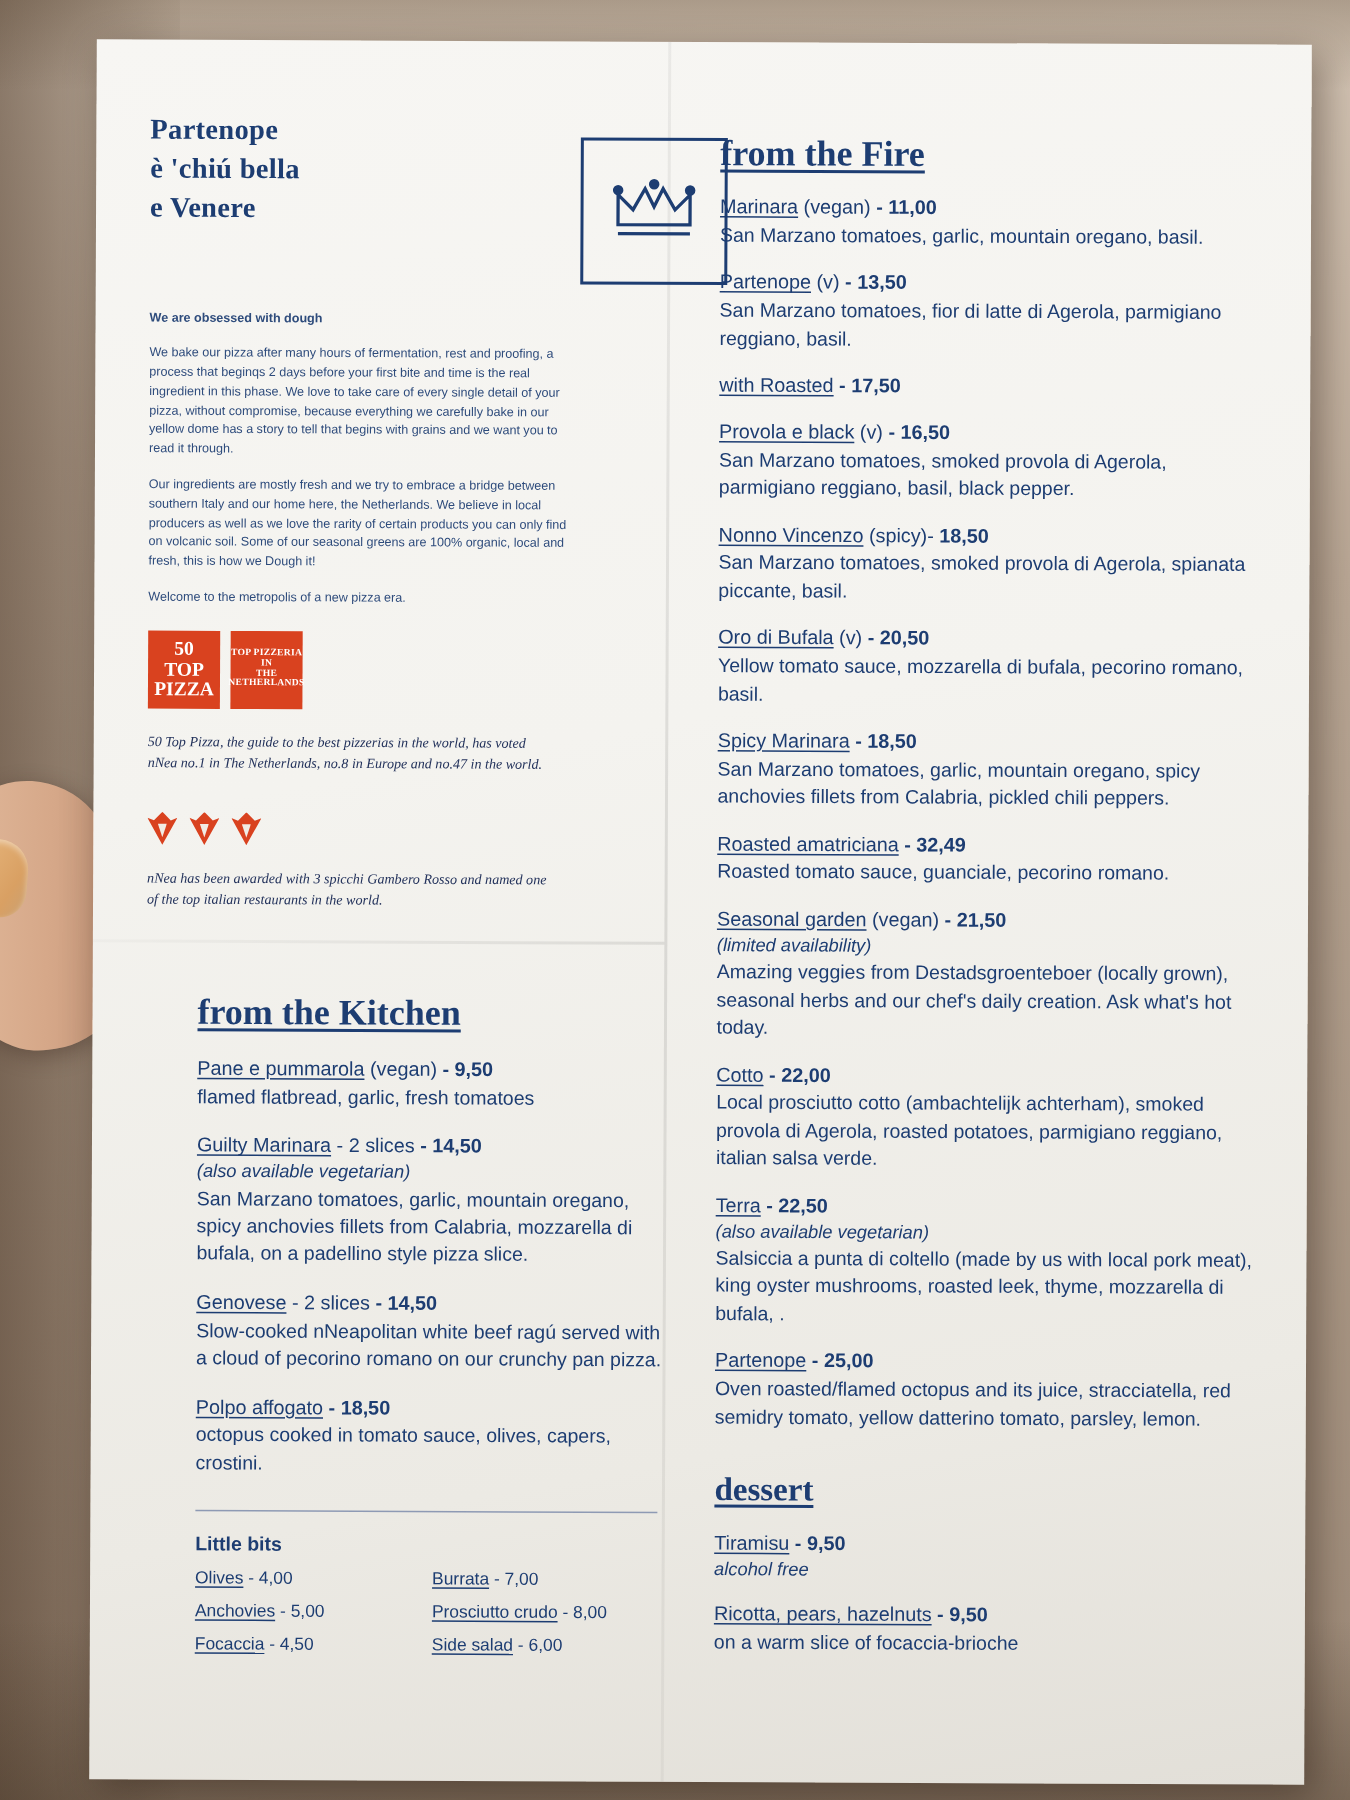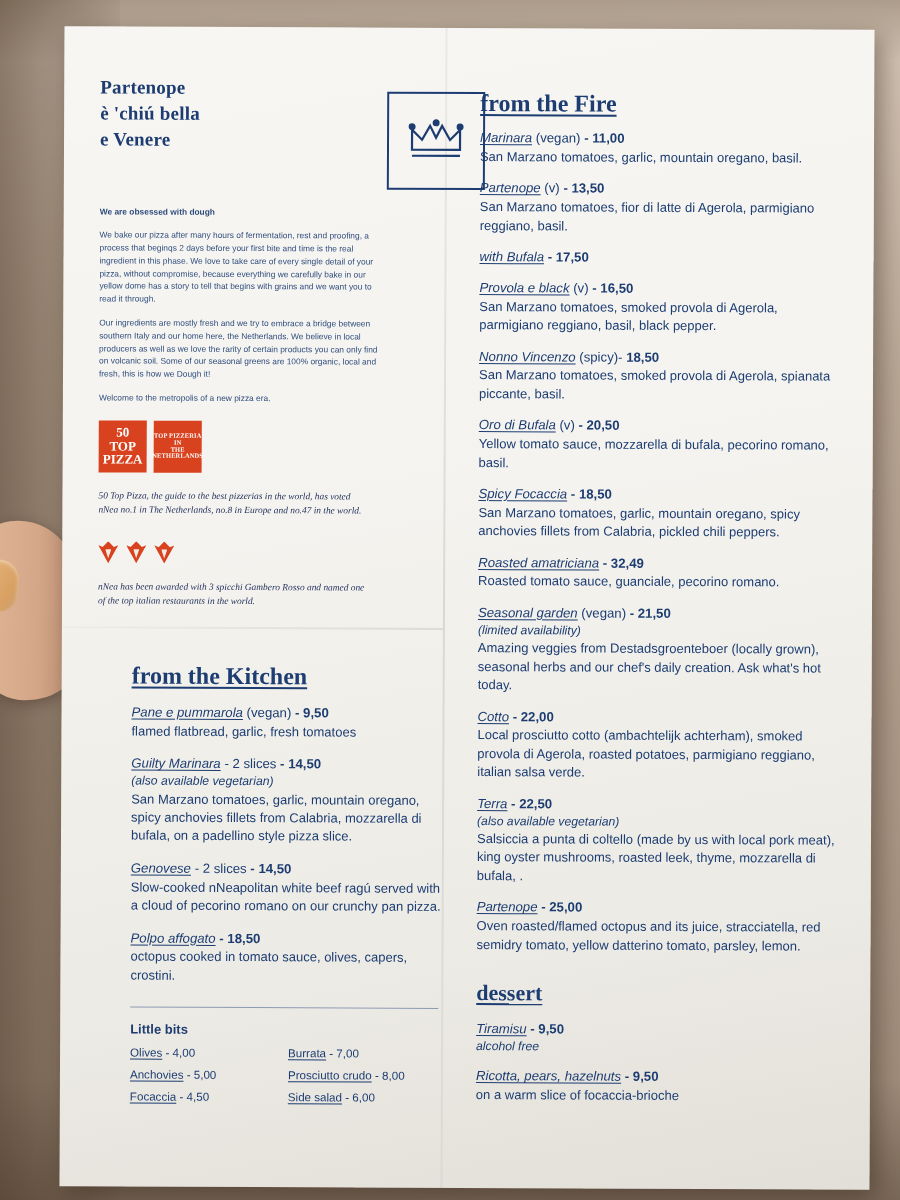--- a/index.html
+++ b/index.html
@@ -181,21 +181,21 @@
     margin: 0 0 14px 0;
   }
   .section-title.dessert { font-size: 22px; margin-top: 26px; }
 
   .item { margin-bottom: 13px; }
   .item-head {
     color: #1d3d72;
     font-size: 13.2px;
     line-height: 1.35;
   }
-  .item-head .nm { text-decoration: underline; text-underline-offset: 2px; font-style: italic; }
+  .item-head .nm { text-decoration: underline; text-underline-offset: 2px; }
   .item-head .price { font-weight: bold; }
   .item-note {
     color: #1d3d72;
     font-size: 12.2px;
     font-style: italic;
     line-height: 1.35;
   }
   .item-desc {
     color: #1d3d72;
     font-size: 13px;
@@ -335,36 +335,36 @@
       <div id="fire-items">
           <div class="item">
             <div class="item-head"><span class="nm">Marinara</span><span> (vegan)</span><span class="price"> - 11,00</span></div>
             <div class="item-desc">San Marzano tomatoes, garlic, mountain oregano, basil.</div>
           </div>
           <div class="item">
             <div class="item-head"><span class="nm">Partenope</span><span> (v)</span><span class="price"> - 13,50</span></div>
             <div class="item-desc">San Marzano tomatoes, fior di latte di Agerola, parmigiano reggiano, basil.</div>
           </div>
           <div class="item">
-            <div class="item-head"><span class="nm">with Bufala</span><span class="price"> - 17,50</span></div>
+            <div class="item-head"><span class="nm">with Roasted</span><span class="price"> - 17,50</span></div>
           </div>
           <div class="item">
             <div class="item-head"><span class="nm">Provola e black</span><span> (v)</span><span class="price"> - 16,50</span></div>
             <div class="item-desc">San Marzano tomatoes, smoked provola di Agerola, parmigiano reggiano, basil, black pepper.</div>
           </div>
           <div class="item">
             <div class="item-head"><span class="nm">Nonno Vincenzo</span><span> (spicy)-</span><span class="price"> 18,50</span></div>
             <div class="item-desc">San Marzano tomatoes, smoked provola di Agerola, spianata piccante, basil.</div>
           </div>
           <div class="item">
             <div class="item-head"><span class="nm">Oro di Bufala</span><span> (v)</span><span class="price"> - 20,50</span></div>
             <div class="item-desc">Yellow tomato sauce, mozzarella di bufala, pecorino romano, basil.</div>
           </div>
           <div class="item">
-            <div class="item-head"><span class="nm">Spicy Focaccia</span><span class="price"> - 18,50</span></div>
+            <div class="item-head"><span class="nm">Spicy Marinara</span><span class="price"> - 18,50</span></div>
             <div class="item-desc">San Marzano tomatoes, garlic, mountain oregano, spicy anchovies fillets from Calabria, pickled chili peppers.</div>
           </div>
           <div class="item">
             <div class="item-head"><span class="nm">Roasted amatriciana</span><span class="price"> - 32,49</span></div>
             <div class="item-desc">Roasted tomato sauce, guanciale, pecorino romano.</div>
           </div>
           <div class="item">
             <div class="item-head"><span class="nm">Seasonal garden</span><span> (vegan)</span><span class="price"> - 21,50</span></div>
             <div class="item-note">(limited availability)</div>
             <div class="item-desc">Amazing veggies from Destadsgroenteboer (locally grown), seasonal herbs and our chef's daily creation. Ask what's hot today.</div>

